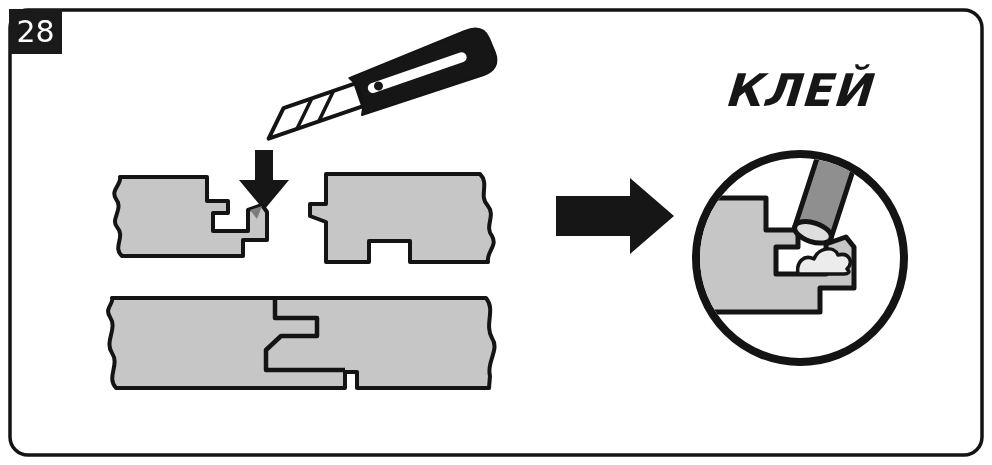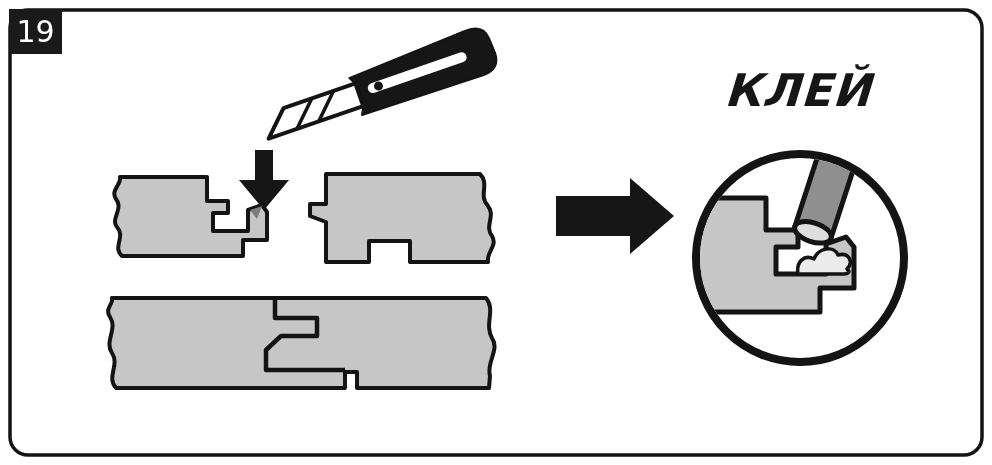--- a/index.html
+++ b/index.html
@@ -103,18 +103,18 @@
         <rect x="794" y="100" width="38" height="132" class="outl" stroke-width="5" fill="#8f8f8f"></rect>
         <ellipse cx="813" cy="232" rx="19" ry="9.5" class="outl" stroke-width="5" fill="#dedede"></ellipse>
       </g>
 
       <path d="M 798 274 C 796 262 804 254 814 259 C 818 248 834 245 838 255
                C 849 252 854 262 847 269 C 851 272 848 274 844 274 Z" class="outl" stroke-width="3.5" stroke-linejoin="round" fill="#ececec"></path>
     </g>
   </svg>
 
   <div class="step-badge">
-    <span>19</span>
+    <span>28</span>
   </div>
 
   <div class="glue-label">КЛЕЙ</div>
 
 </div>
 
 </body></html>

